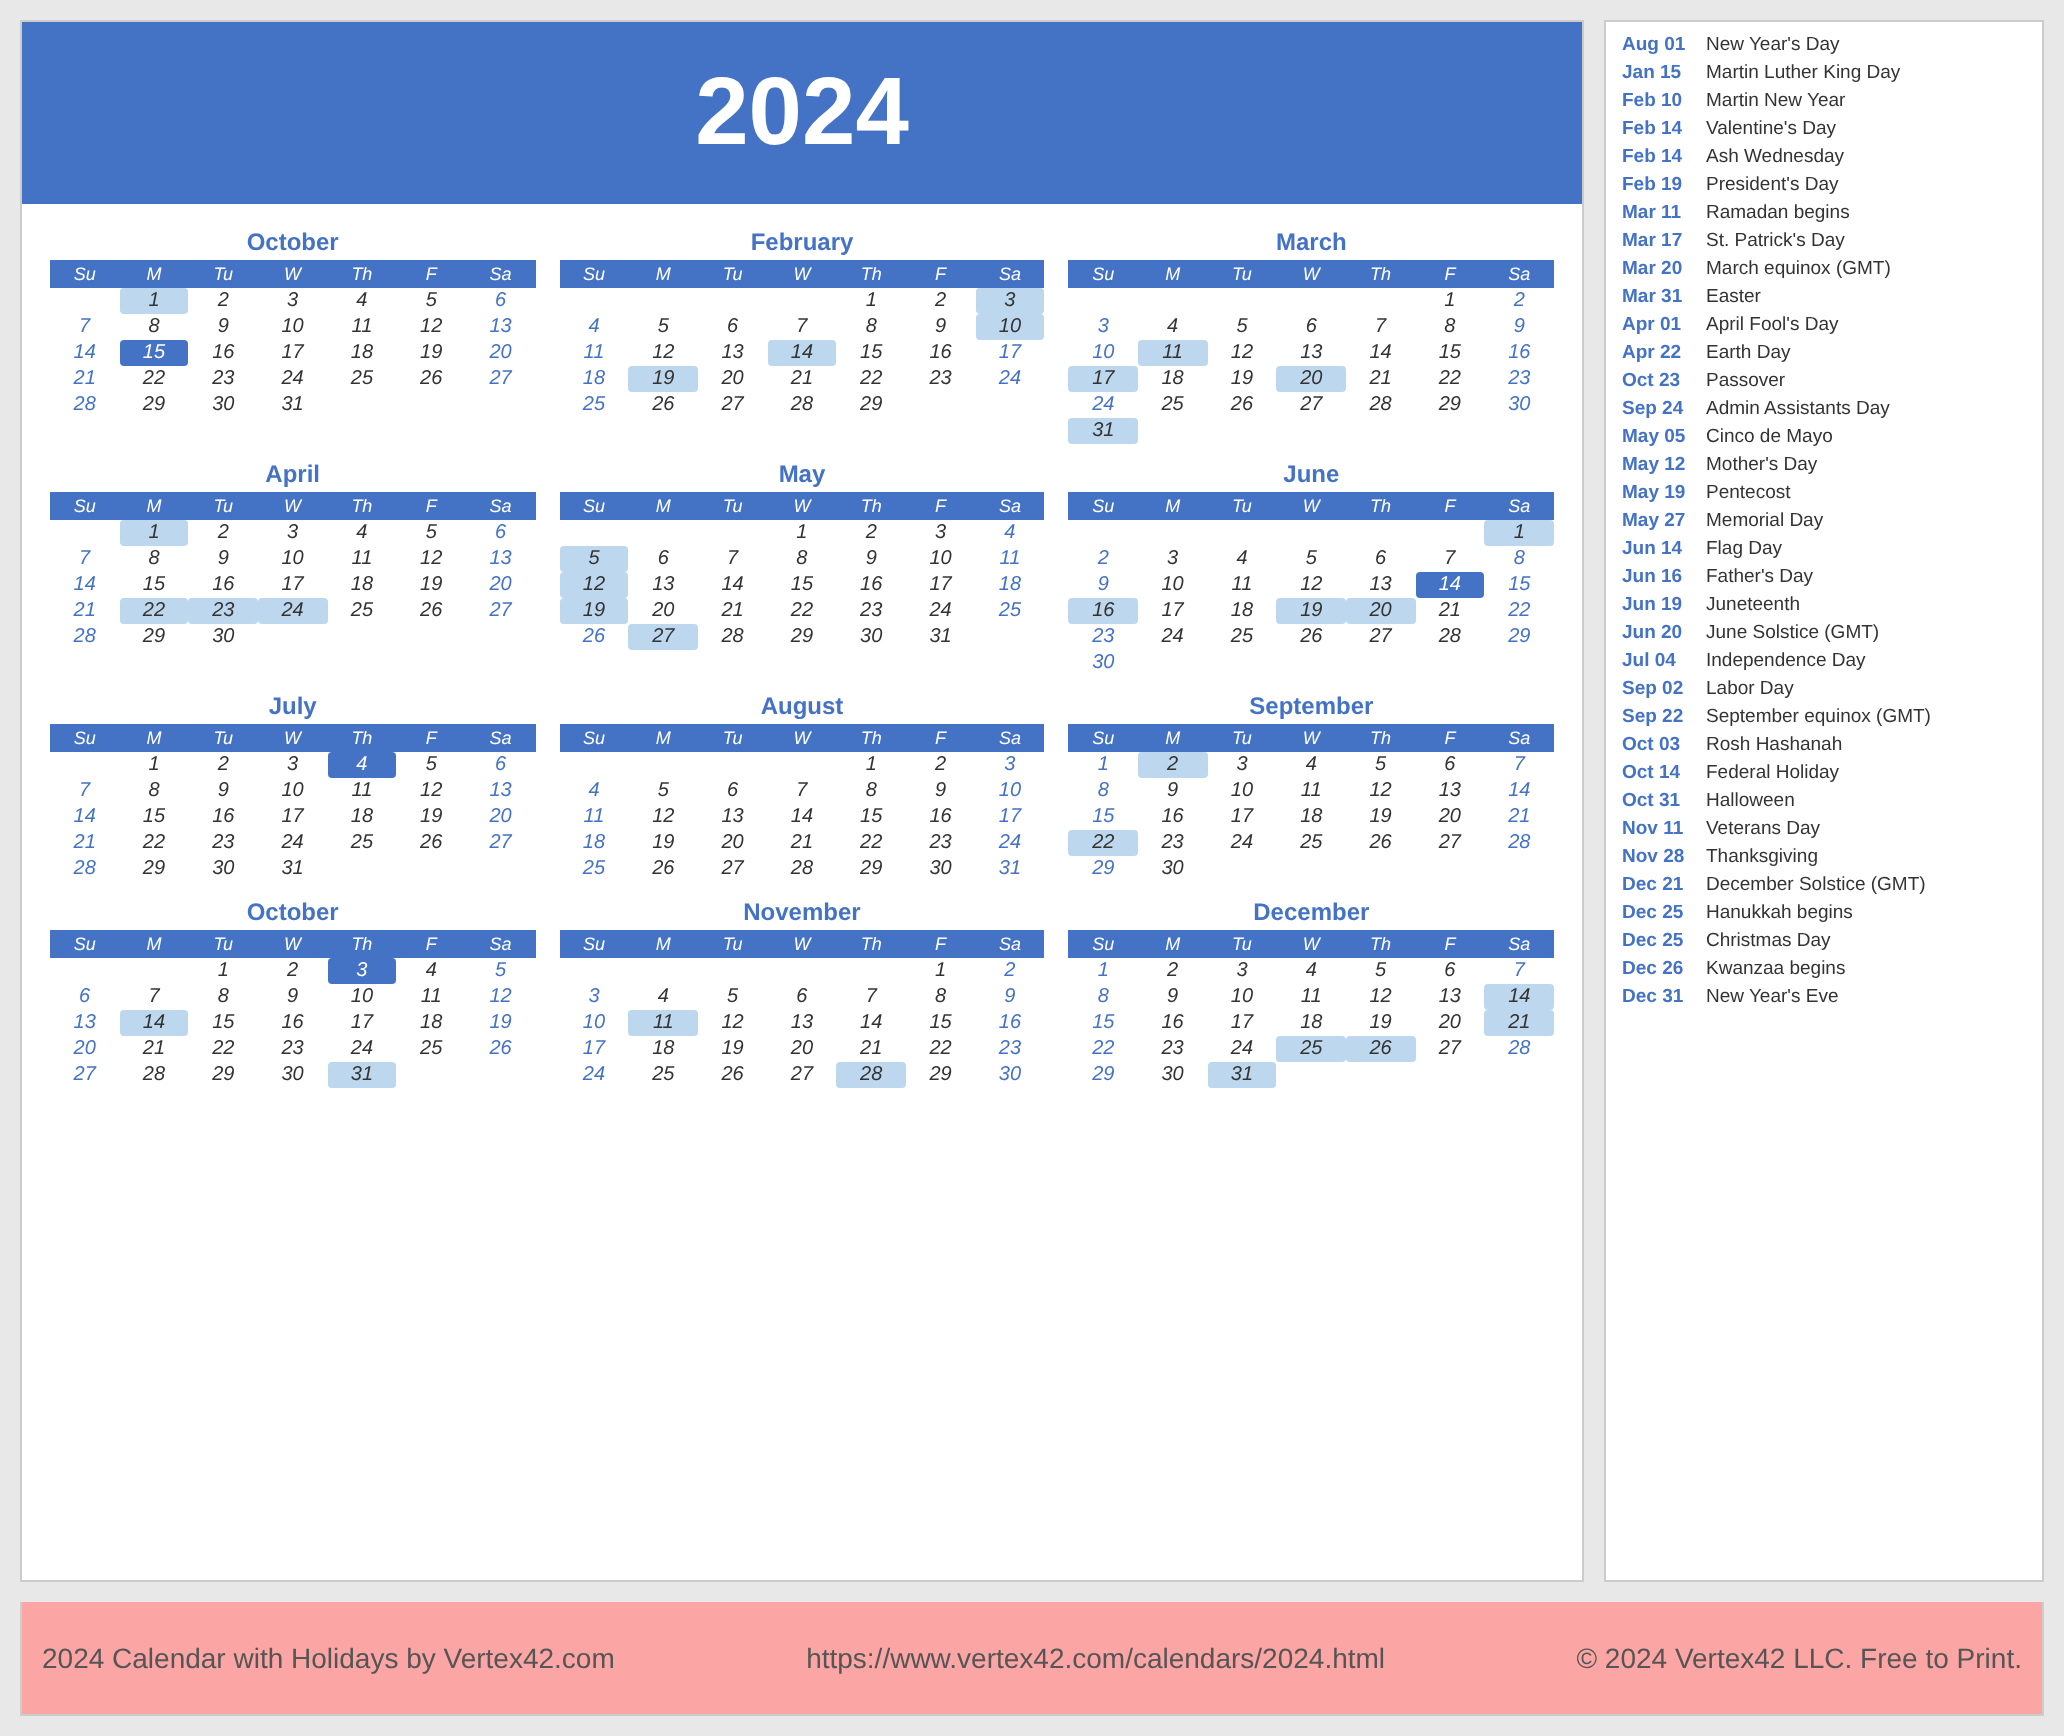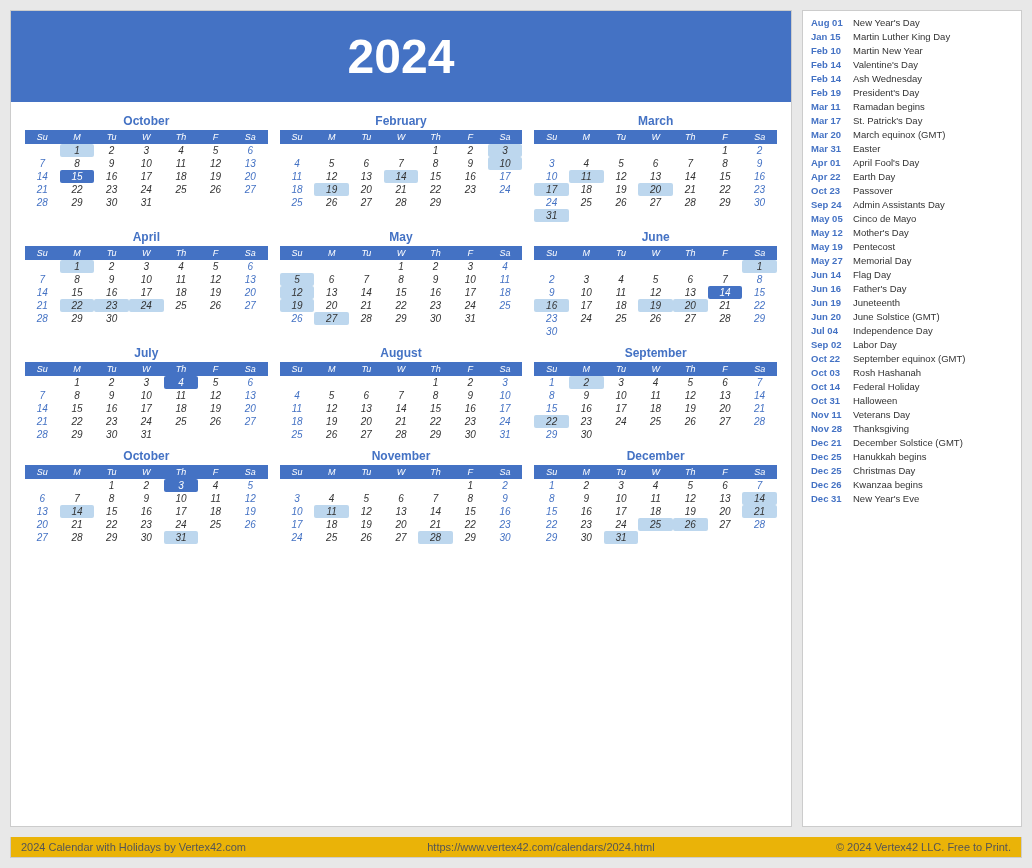--- a/index.html
+++ b/index.html
@@ -33,21 +33,21 @@
     .sidebar-header { background: #4472C4; color: white; text-align: center; padding: 12px 8px; font-size: 16px; font-weight: bold; line-height: 1.3; }
     
     .holiday-list { padding: 4px 8px; font-size: 10px; }
     
     .holiday-item { display: flex; gap: 4px; padding: 1.5px 0; border-bottom: none; }
     
     .holiday-date { color: #4472C4; font-weight: bold; min-width: 38px; font-size: 9.5px; }
     
     .holiday-name { color: #333; font-size: 9.5px; }
     
-    .footer { display: flex; justify-content: space-between; padding: 4px 10px; background: #eab308; border-top: 1px solid #ccc; font-size: 11px; color: #555; margin: 0 10px 10px 10px; border: 1px solid #ccc; border-top: none; }
+    .footer { display: flex; justify-content: space-between; padding: 20px 10px; background: #fca5a5; border-top: 1px solid #ccc; font-size: 14px; color: #555; margin: 0 10px 10px 10px; border: 1px solid #ccc; border-top: none; }
   </style>
 </head>
 <body>
 
 <div class="main-container">
   <div class="calendar-section">
     <div class="year-header">
       <span>2024</span>
     </div>
     <div class="months-grid" id="months-grid">
@@ -920,21 +920,21 @@
         </div>
         <div class="holiday-item">
           <span class="holiday-date">Jul 04</span>
           <span class="holiday-name">Independence Day</span>
         </div>
         <div class="holiday-item">
           <span class="holiday-date">Sep 02</span>
           <span class="holiday-name">Labor Day</span>
         </div>
         <div class="holiday-item">
-          <span class="holiday-date">Oct 22</span>
+          <span class="holiday-date">Sep 22</span>
           <span class="holiday-name">September equinox (GMT)</span>
         </div>
         <div class="holiday-item">
           <span class="holiday-date">Oct 03</span>
           <span class="holiday-name">Rosh Hashanah</span>
         </div>
         <div class="holiday-item">
           <span class="holiday-date">Oct 14</span>
           <span class="holiday-name">Federal Holiday</span>
         </div>

